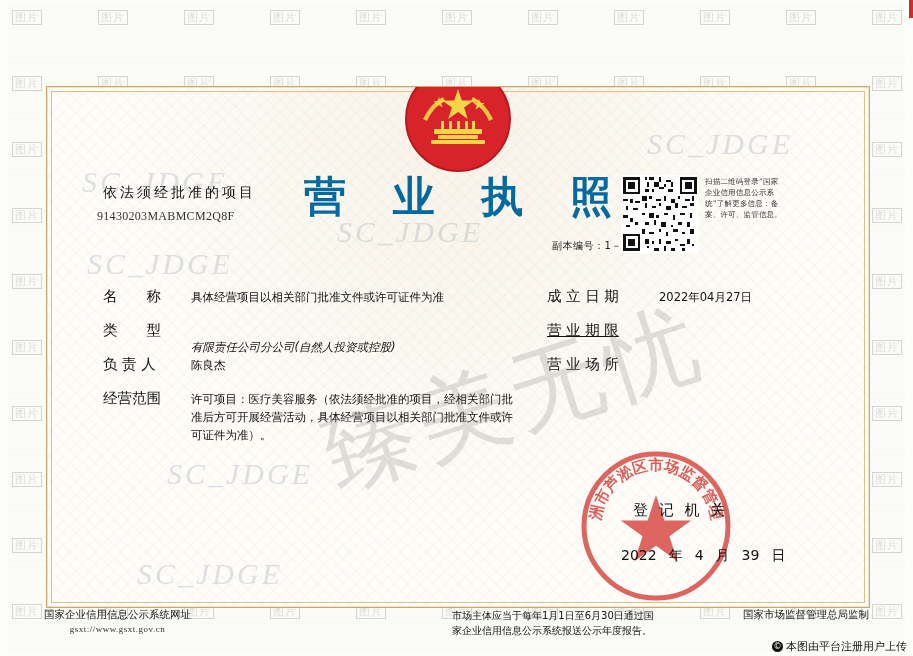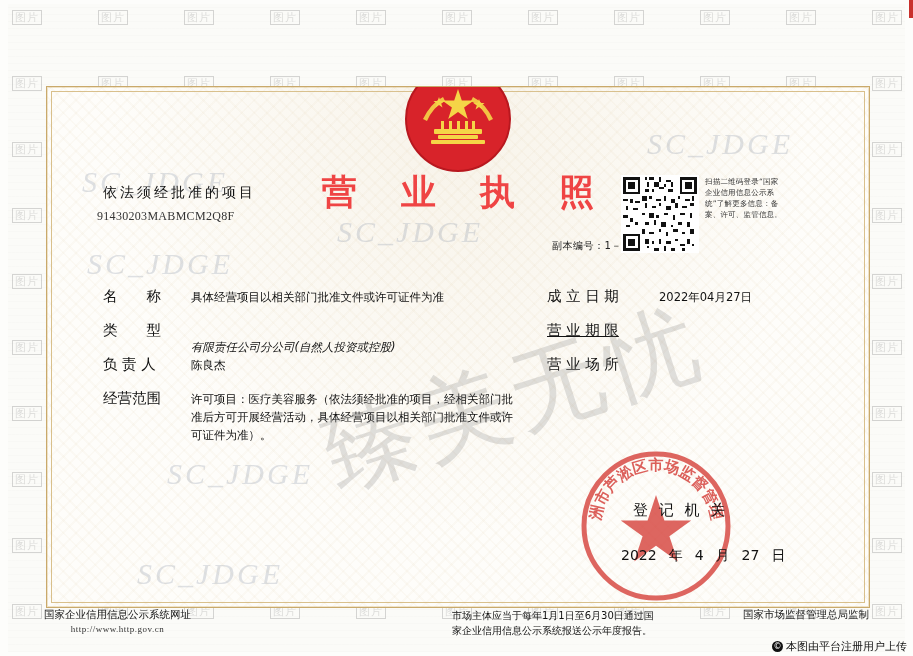--- a/index.html
+++ b/index.html
@@ -78,23 +78,23 @@
     left:50%;top:-34px;transform:translateX(-50%);
     width:130px;height:128px;
   }
   .emblem svg{display:block;}
   
   .title{
     position:absolute;top:82px;left:0;right:0;
     text-align:center;
     font-family:"DejaVu Sans", sans-serif;
     font-weight:bold;
-    font-size:35px;
+    font-size:42px;
     letter-spacing:16px;
-    color:#ef4444;
+    color:#0369a1;
     text-indent:16px;
   }
   .subtitle{
     position:absolute;top:148px;left:0;right:0;
     text-align:center;
     font-family:"DejaVu Sans", sans-serif;
     font-size:18px;
     letter-spacing:4px;
     color:#1c1c1c;
     text-indent:4px;
@@ -497,28 +497,28 @@
         <polygon fill="#d2322d" opacity=".85" points="89,58 97.4,83.4 124.2,83.4 102.4,99.2 110.8,124.6 89,108.8 67.2,124.6 75.6,99.2 53.8,83.4 80.6,83.4"></polygon>
         <path id="sealArc" d="M 89 89 m -56,0 a 56,56 0 1,1 112,0" fill="none"></path>
         <text font-family="'DejaVu Sans',sans-serif" font-size="15" font-weight="bold" fill="#d2322d" opacity=".88">
           <textPath href="#sealArc" startOffset="50%" text-anchor="middle">株洲市芦淞区市场监督管理局</textPath>
         </text>
       </svg>
     </div>
 
     <div class="reg-auth">登 记 机 关</div>
     <div class="reg-date">
-      <span>2022</span><span>年</span><span>4</span><span>月</span><span>27</span><span>日</span>
+      <span>2022</span><span>年</span><span>4</span><span>月</span><span>39</span><span>日</span>
     </div>
   </div>
 
   <div class="footer">
     <div class="f-left">
       <span>国家企业信用信息公示系统网址</span>
-      <span class="url">http://www.http.gov.cn</span>
+      <span class="url">gsxt://www.gsxt.gov.cn</span>
     </div>
     <div class="f-mid">市场主体应当于每年1月1日至6月30日通过国家企业信用信息公示系统报送公示年度报告。</div>
     <div class="f-right">国家市场监督管理总局监制</div>
   </div>
 
   <div class="upload-badge">
     <span class="dot">©</span>
     <span>本图由平台注册用户上传</span>
   </div>
 </div>

